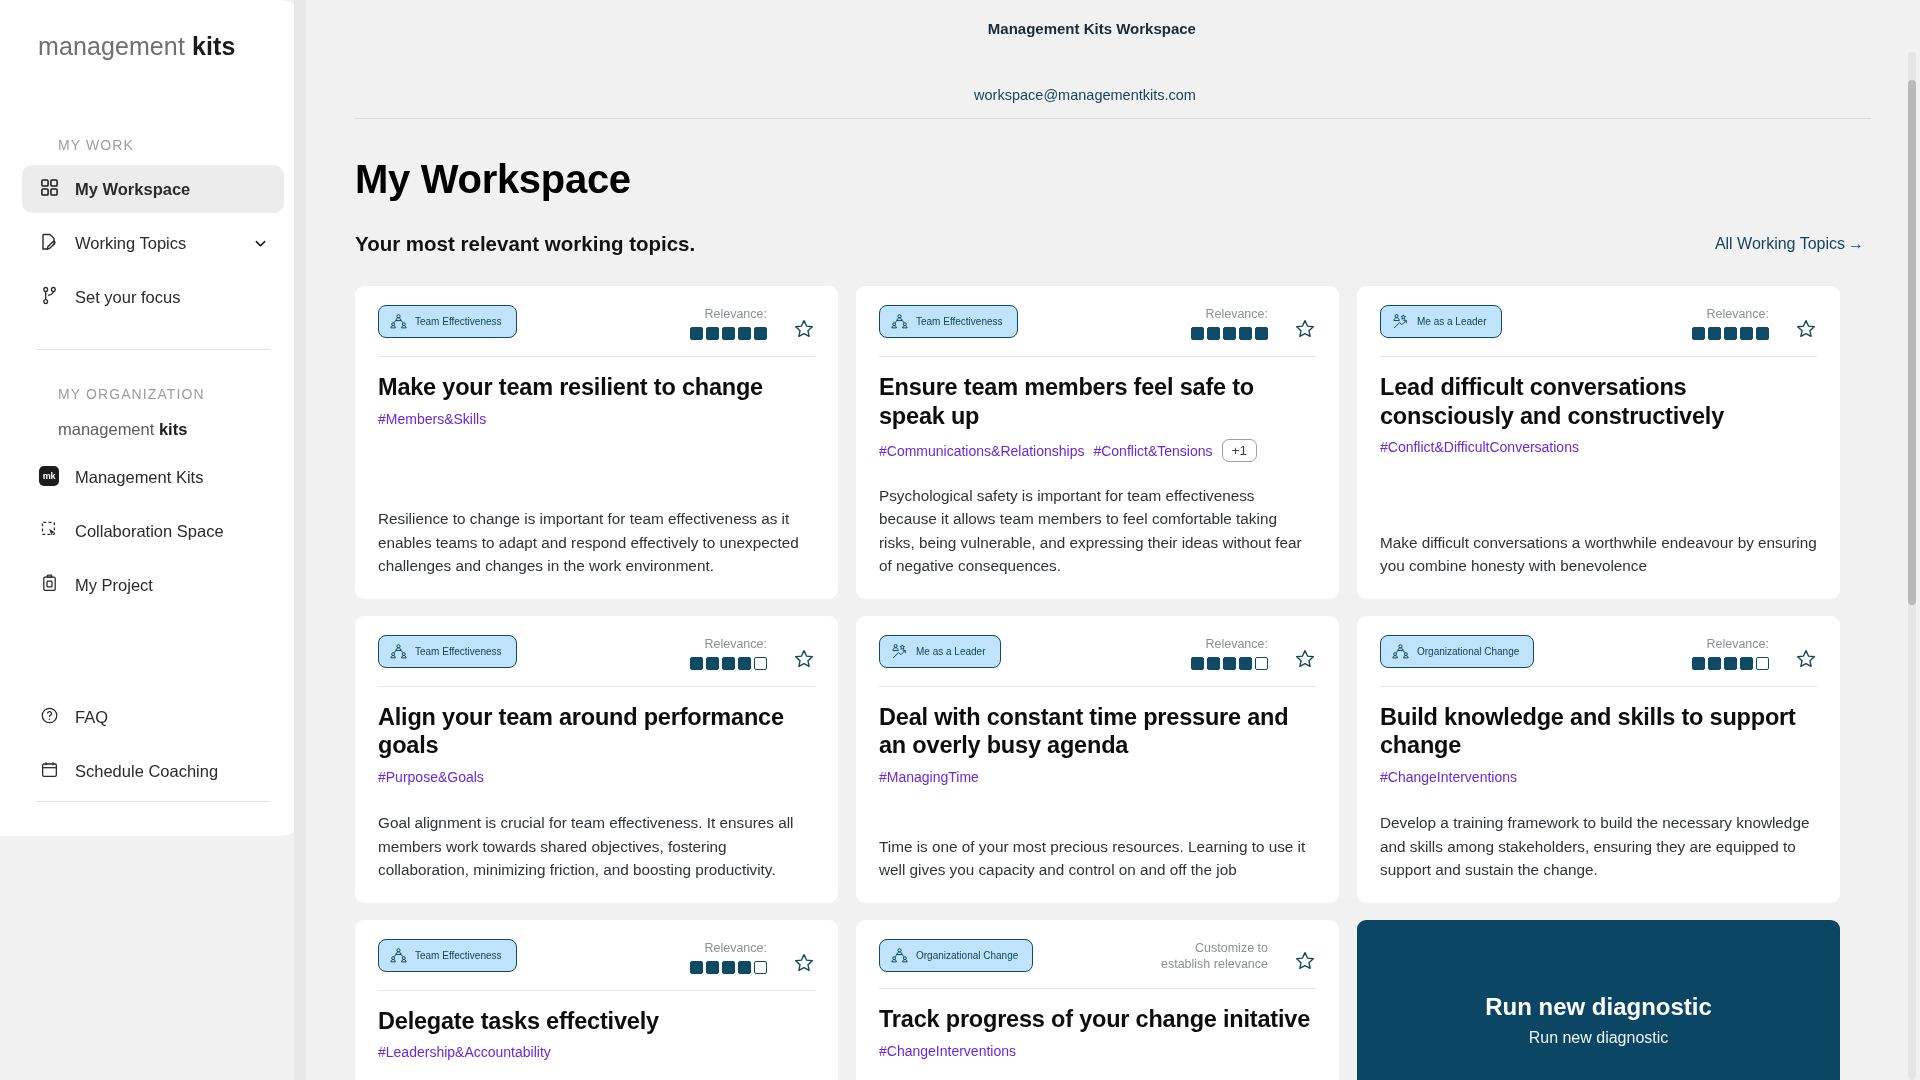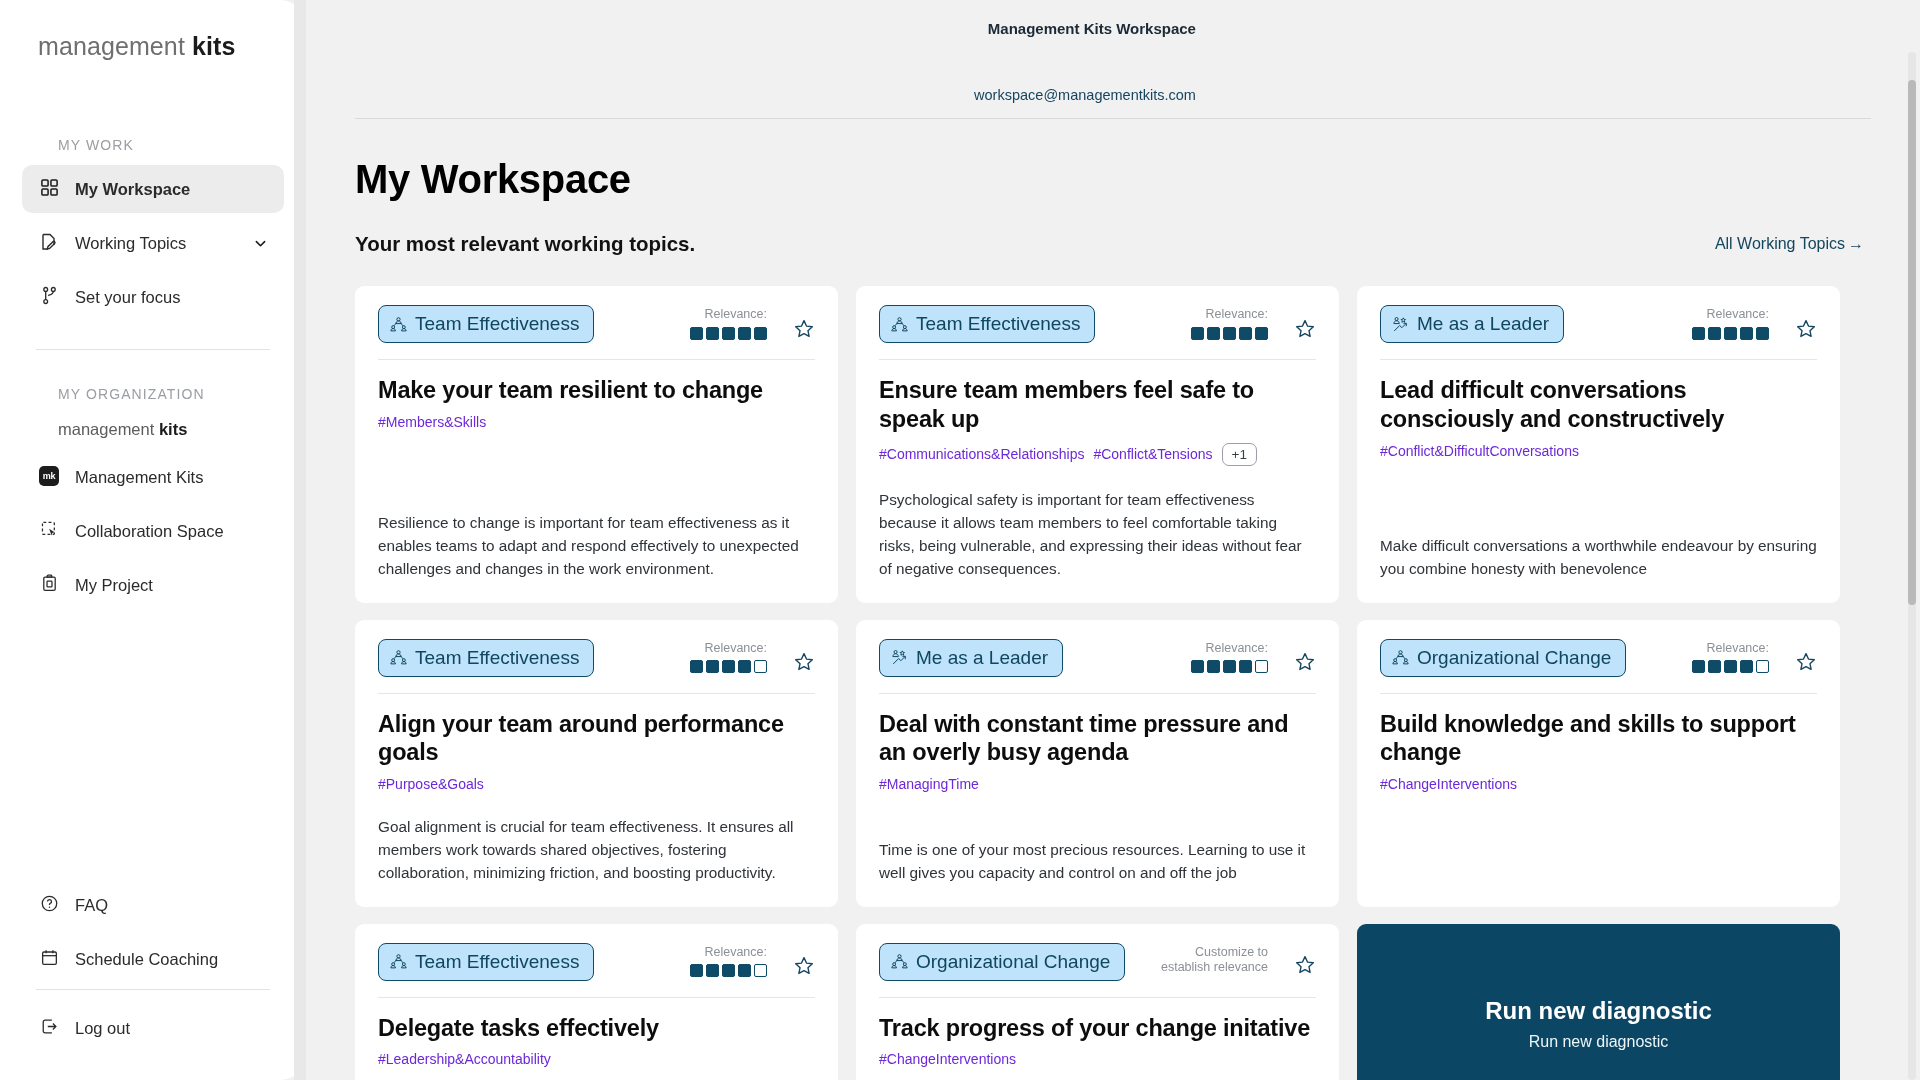--- a/index.html
+++ b/index.html
@@ -7,21 +7,21 @@
   html, body {
     width: 1920px; height: 1080px;
     overflow: hidden;
     font-family: "Liberation Sans", sans-serif;
     background: #f1f1f1;
   }
   body { display: flex; }
 
   
   .sidebar {
-    width: 306px; height: 1080px;
+    width: 306px; height: 836px;
     background: #ffffff;
     flex: 0 0 306px;
     position: relative;
     display: flex; flex-direction: column;
     border-top-right-radius: 26px;
     border-bottom-right-radius: 26px;
   }
   .brand {
     padding: 32px 0 0 38px;
     font-size: 25px;
@@ -133,21 +133,21 @@
   .card-top {
     display: flex; align-items: flex-start; justify-content: space-between;
     gap: 10px;
   }
   .chip {
     display: inline-flex; align-items: center; gap: 8px;
     background: #bfe3fb;
     border: 1px solid #0f4a66;
     border-radius: 8px;
     padding: 7px 14px 7px 11px;
-    font-size: 19px;
+    font-size: 10px;
     color: #10465f;
     white-space: nowrap;
   }
   .chip .ico { display: flex; }
 
   .relevance {
     display: flex; align-items: flex-end; gap: 26px;
     padding-top: 2px;
   }
   .rel-block { text-align: right; }
@@ -328,31 +328,20 @@
             <path d="M2.8 8.1h14.4"></path>
             <path d="M6.4 2.4v3.2M13.6 2.4v3.2"></path>
           </svg>
         </span>
         <span>Schedule Coaching</span>
       </div>
     </div>
 
     <div class="footer-divider"></div>
 
-    <div class="org-list">
-      <div class="nav-item">
-        <span class="ico">
-          <svg width="19" height="19" viewBox="0 0 20 20" fill="none" stroke="#2b2b2b" stroke-width="1.35">
-            <path d="M12.5 3.4H5.2A1.8 1.8 0 0 0 3.4 5.2v9.6a1.8 1.8 0 0 0 1.8 1.8h7.3"></path>
-            <path d="M8.2 10h8.4M13.6 6.9 16.7 10l-3.1 3.1"></path>
-          </svg>
-        </span>
-        <span>Log out</span>
-      </div>
-    </div>
   </div>
   <div class="sidebar-scroll-edge"></div>
 </aside>
 
 <main class="main">
 
   <div class="topbar">
     <div class="topbar-text">
       <div class="ws-name">Management Kits Workspace</div>
       <div class="ws-mail">workspace@managementkits.com</div>
@@ -606,20 +595,21 @@
                 <path d="M12 2.9l2.7 5.9 6.4.7-4.8 4.3 1.3 6.3L12 17l-5.6 3.1 1.3-6.3-4.8-4.3 6.4-.7z"></path>
               </svg>
             </span>
           </div>
         </div>
         <div class="card-rule"></div>
         <h2 class="card-title">Build knowledge and skills to support change</h2>
         <div class="tags">
           <span class="tag">#ChangeInterventions</span>
         </div>
+        <p class="card-desc">Develop a training framework to build the necessary knowledge and skills among stakeholders, ensuring they are equipped to support and sustain the change.</p>
       </article>
       <article class="card">
         <div class="card-top">
           <span class="chip">
             <span class="ico">
               <svg width="17" height="17" viewBox="0 0 20 20" fill="none" stroke="#10465f" stroke-width="1.15">
                 <circle cx="10" cy="3.9" r="1.9"></circle>
                 <path d="M10 5.8c-1.9 0-3 1.5-3 3.1h6c0-1.6-1.1-3.1-3-3.1z"></path>
                 <circle cx="3.7" cy="13.1" r="1.7"></circle>
                 <path d="M3.7 14.8c-1.7 0-2.7 1.3-2.7 2.7h5.4c0-1.4-1-2.7-2.7-2.7z"></path>

